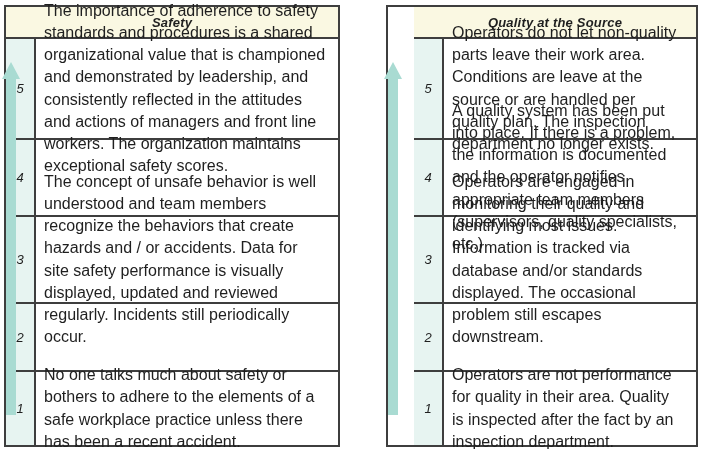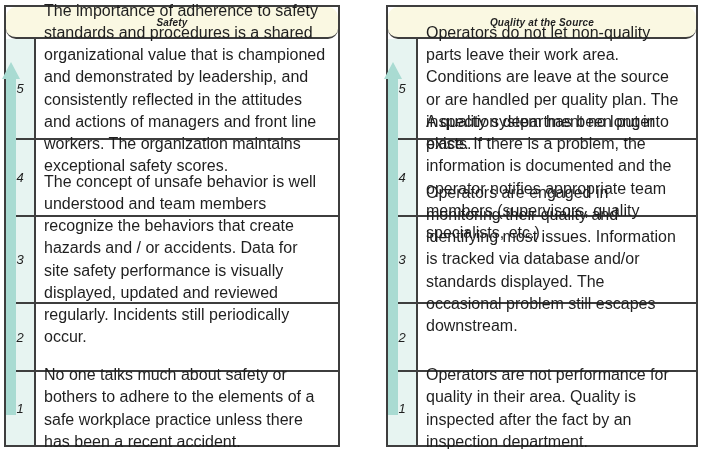--- a/index.html
+++ b/index.html
@@ -26,29 +26,28 @@
     gap:46px;
   }
   .panel{
     position:relative;
     border:2px solid var(--border);
     background:var(--row-bg);
     height:442px;
     flex:0 0 auto;
   }
   .panel-left{width:336px;}
-  .panel-right{width:312px;}
+  .panel-right{width:312px;padding-left:26px;}
   .panel-header{
     height:32px;
     background:var(--header-bg);
     border-bottom:2px solid var(--border);
     display:flex;align-items:center;justify-content:center;
-    font-size:10px;font-weight:bold;font-style:italic;
+    font-size:13px;font-weight:bold;font-style:italic;
     letter-spacing:.2px;
-    border-radius:10px;
   }
   .row{
     display:flex;
     align-items:stretch;
   }
   .row + .row{border-top:2px solid var(--border);}
   .row:nth-child(1){height:99px;}
   .row:nth-child(2){height:77px;}
   .row:nth-child(3){height:87px;}
   .row:nth-child(4){height:68px;}

